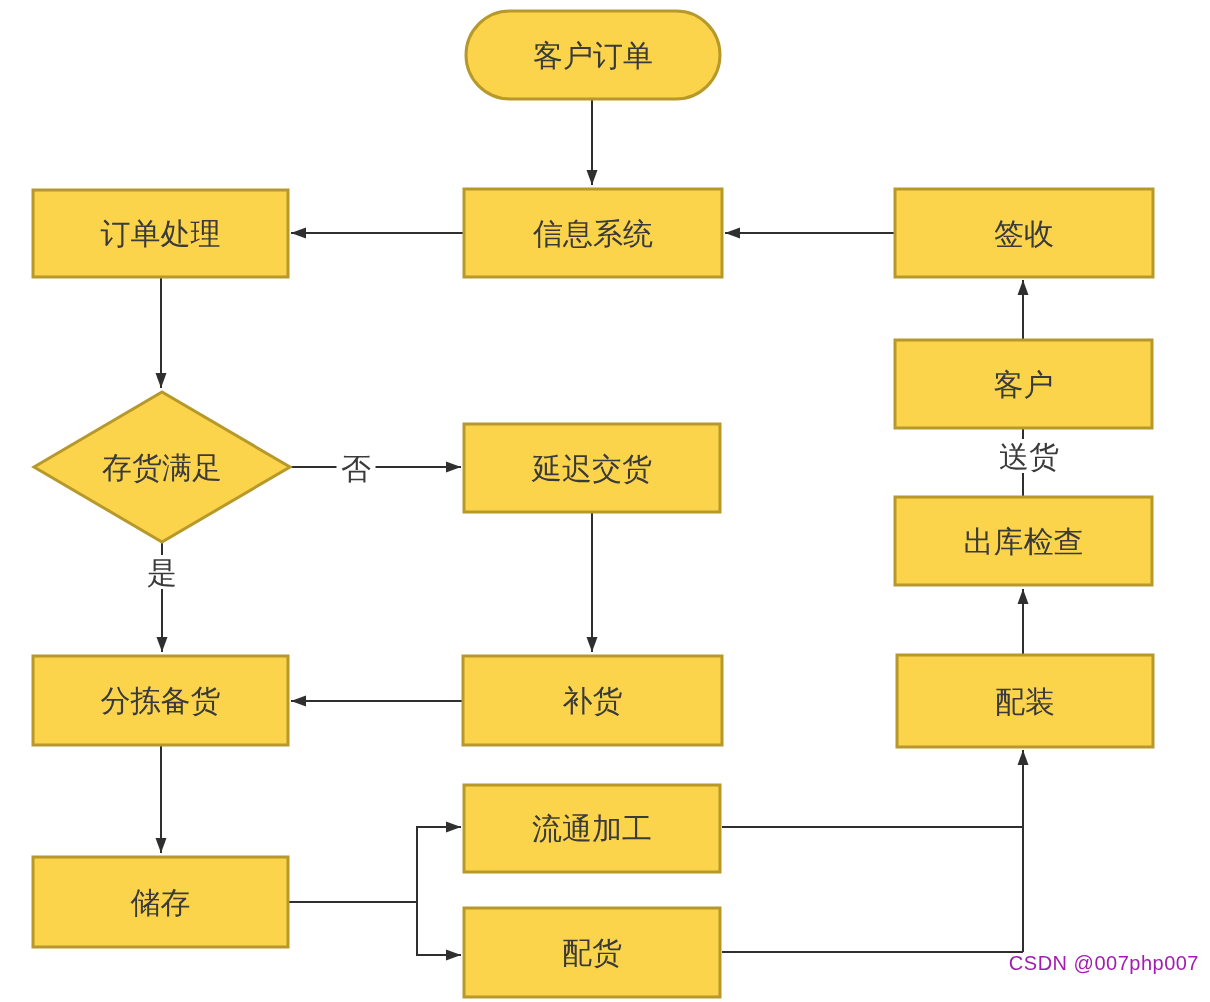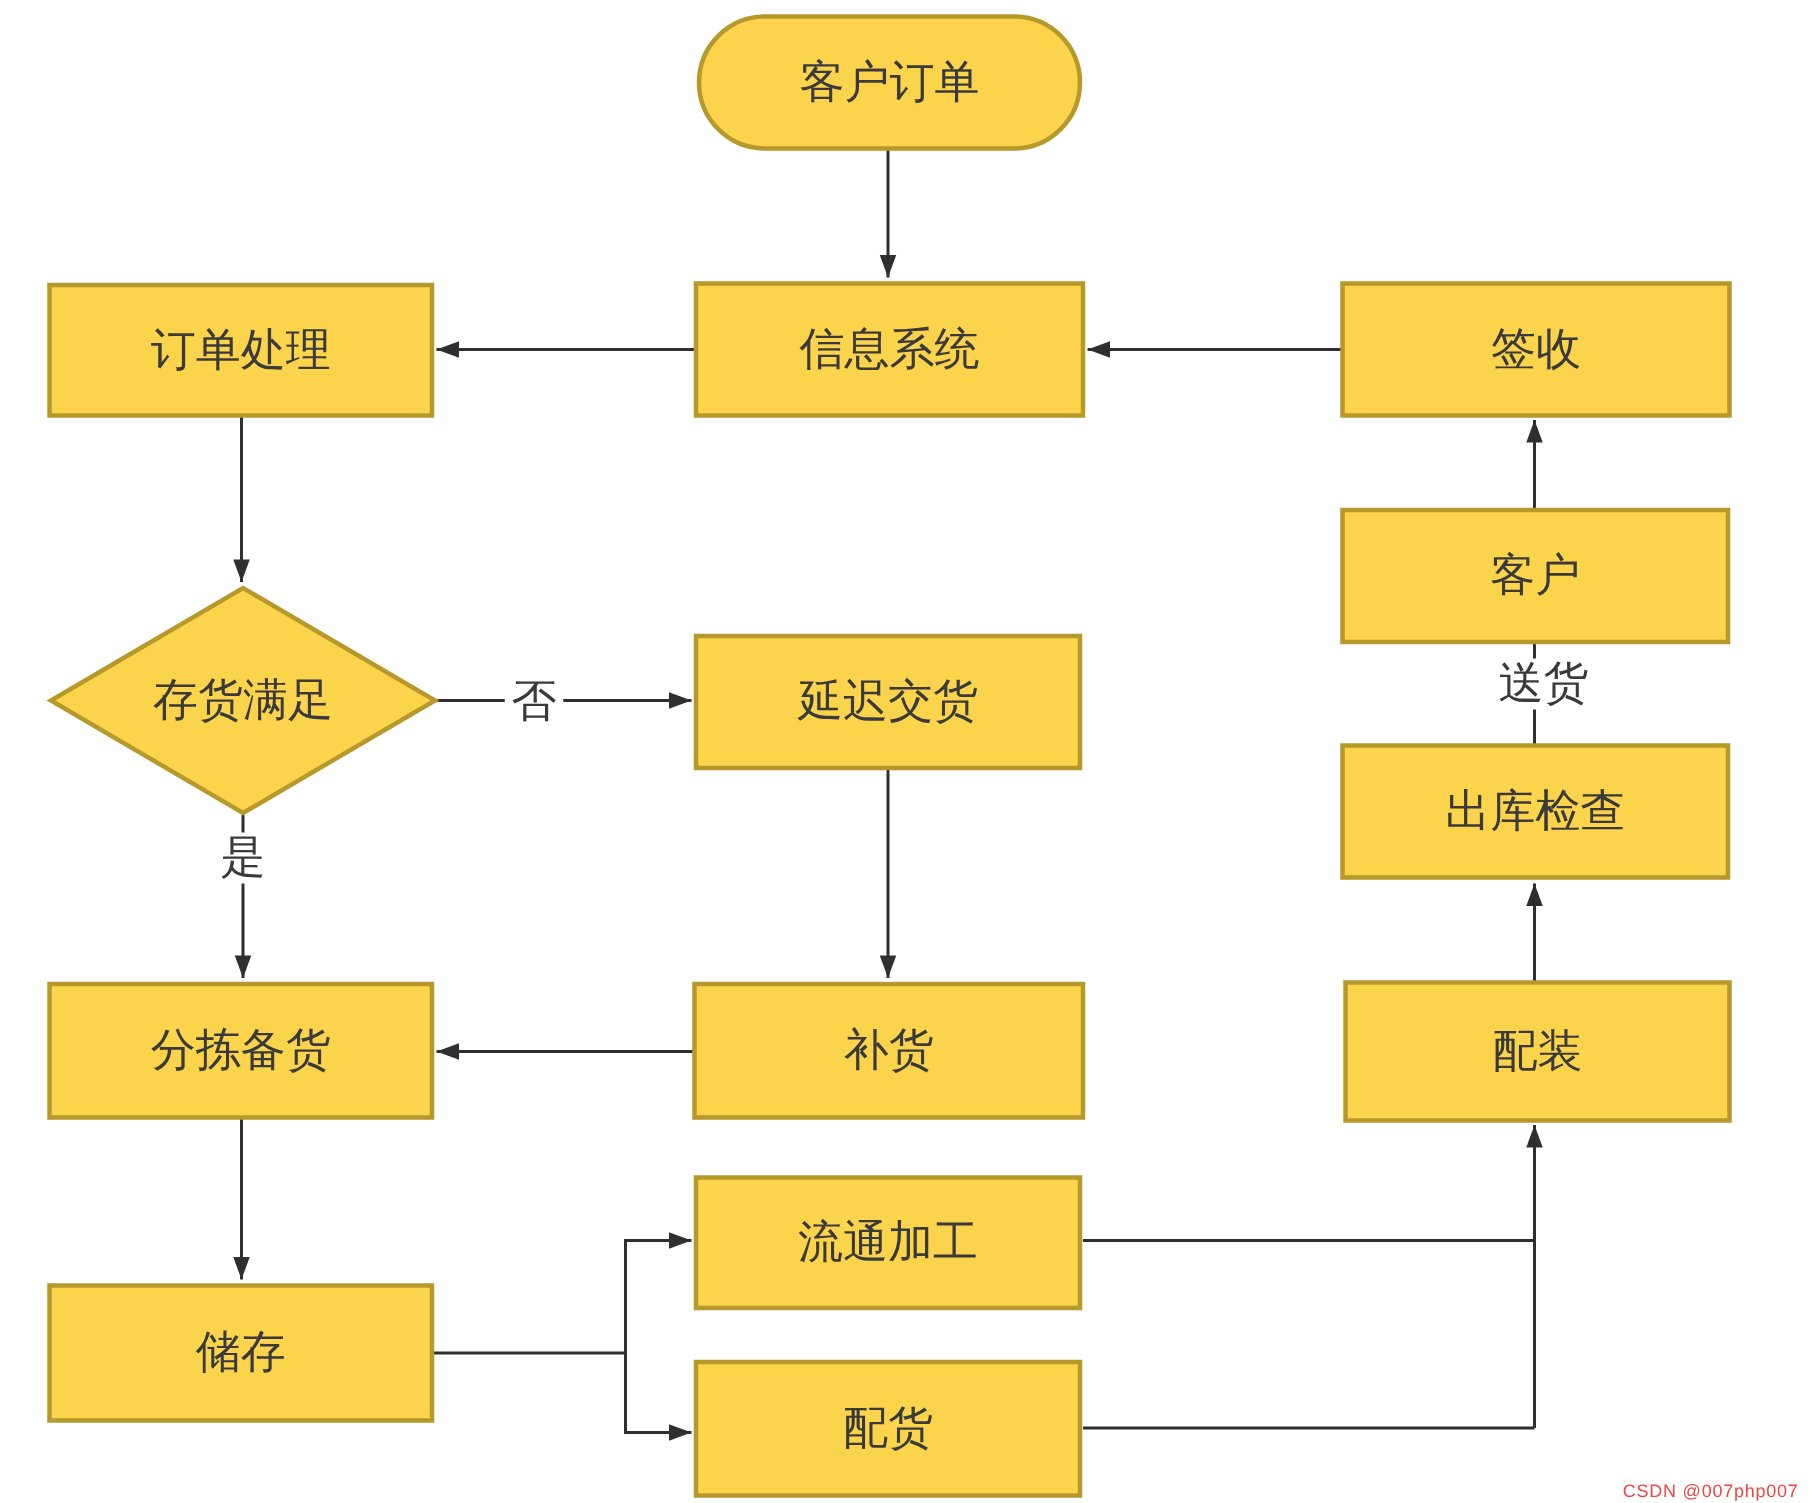--- a/index.html
+++ b/index.html
@@ -7,23 +7,23 @@
   .canvas { position: relative; width: 1210px; height: 1002px; background: #ffffff; overflow: hidden; }
   svg { display: block; }
   .lbl {
     font-family: "Liberation Sans", sans-serif;
     font-size: 30px;
     fill: #3a3a3a;
   }
   .wm {
     position: absolute;
     right: 11px;
-    bottom: 1px;
-    font-size: 12px;
-    color: #ef4444;
+    bottom: 27px;
+    font-size: 20px;
+    color: #a21caf;
     letter-spacing: 0.5px;
   }
 </style>
 </head>
 <body>
 
 <div class="canvas">
   <svg id="diagram" width="1210" height="1002" viewBox="0 0 1210 1002" xmlns="http://www.w3.org/2000/svg" style="background: rgb(255, 255, 255);">
       <g>
         <polyline points="592,99 592,185" fill="none" stroke="#2F2F2F" stroke-width="2"></polyline>

